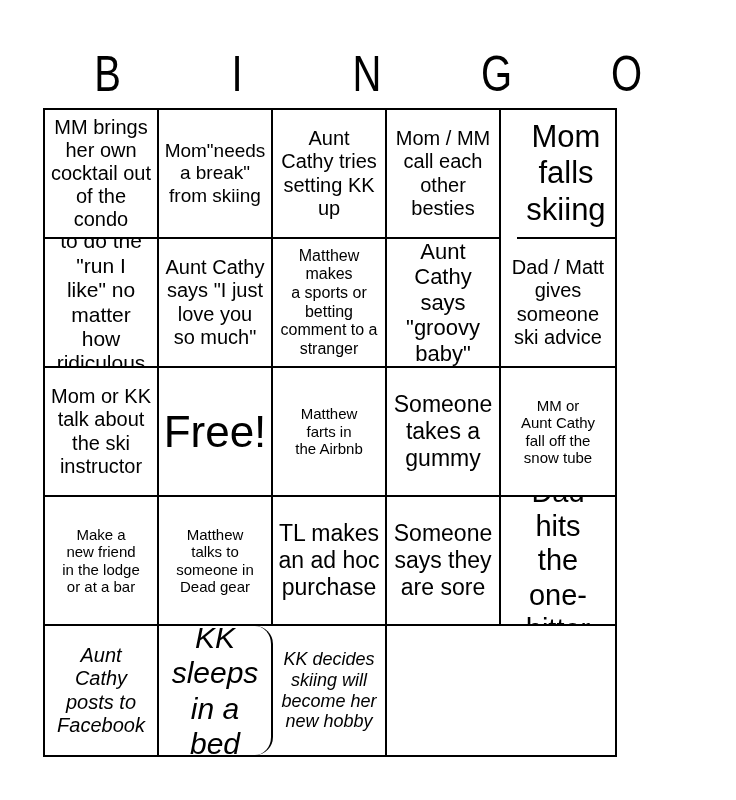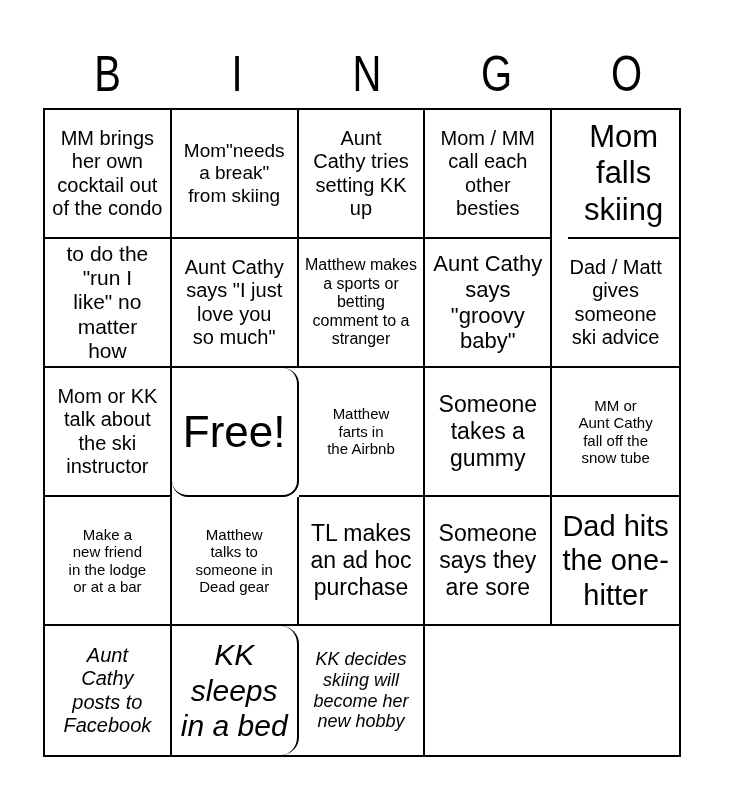--- a/index.html
+++ b/index.html
@@ -38,21 +38,21 @@
   .title-letter span {
     display: inline-block;
     transform: scaleX(0.8);
   }
 
   
   .bingo-grid {
     position: absolute;
     left: 43px;
     top: 108px;
-    width: 638px;
+    width: 574px;
     height: 649px;
     display: grid;
     grid-template-columns: repeat(5, 1fr);
     grid-template-rows: repeat(5, 1fr);
     border: 2px solid #000000;
     box-sizing: border-box;
     background: #ffffff;
   }
   .cell {
     box-sizing: border-box;
@@ -74,21 +74,21 @@
   .fs16 { font-size: 16px; }
   .fs18 { font-size: 18px; }
   .fs19 { font-size: 19px; }
   .fs20 { font-size: 20px; }
   .fs21 { font-size: 15px; }
   .fs22 { font-size: 22px; }
   .fs23 { font-size: 23px; }
   .fs29 { font-size: 29px; line-height: 1.18; }
   .fs30 { font-size: 30px; line-height: 1.18; border-radius: 18px; }
   .fs31 { font-size: 31px; line-height: 1.18; margin-left: 16px; }
-  .fs44 { font-size: 44px; border-radius: 16px; }
+  .fs44 { font-size: 44px; }
 </style>
 </head>
 <body>
 
 <div class="title-row">
   <div class="title-letter">
       <span>B</span>
     </div>
   <div class="title-letter">
       <span>I</span>

